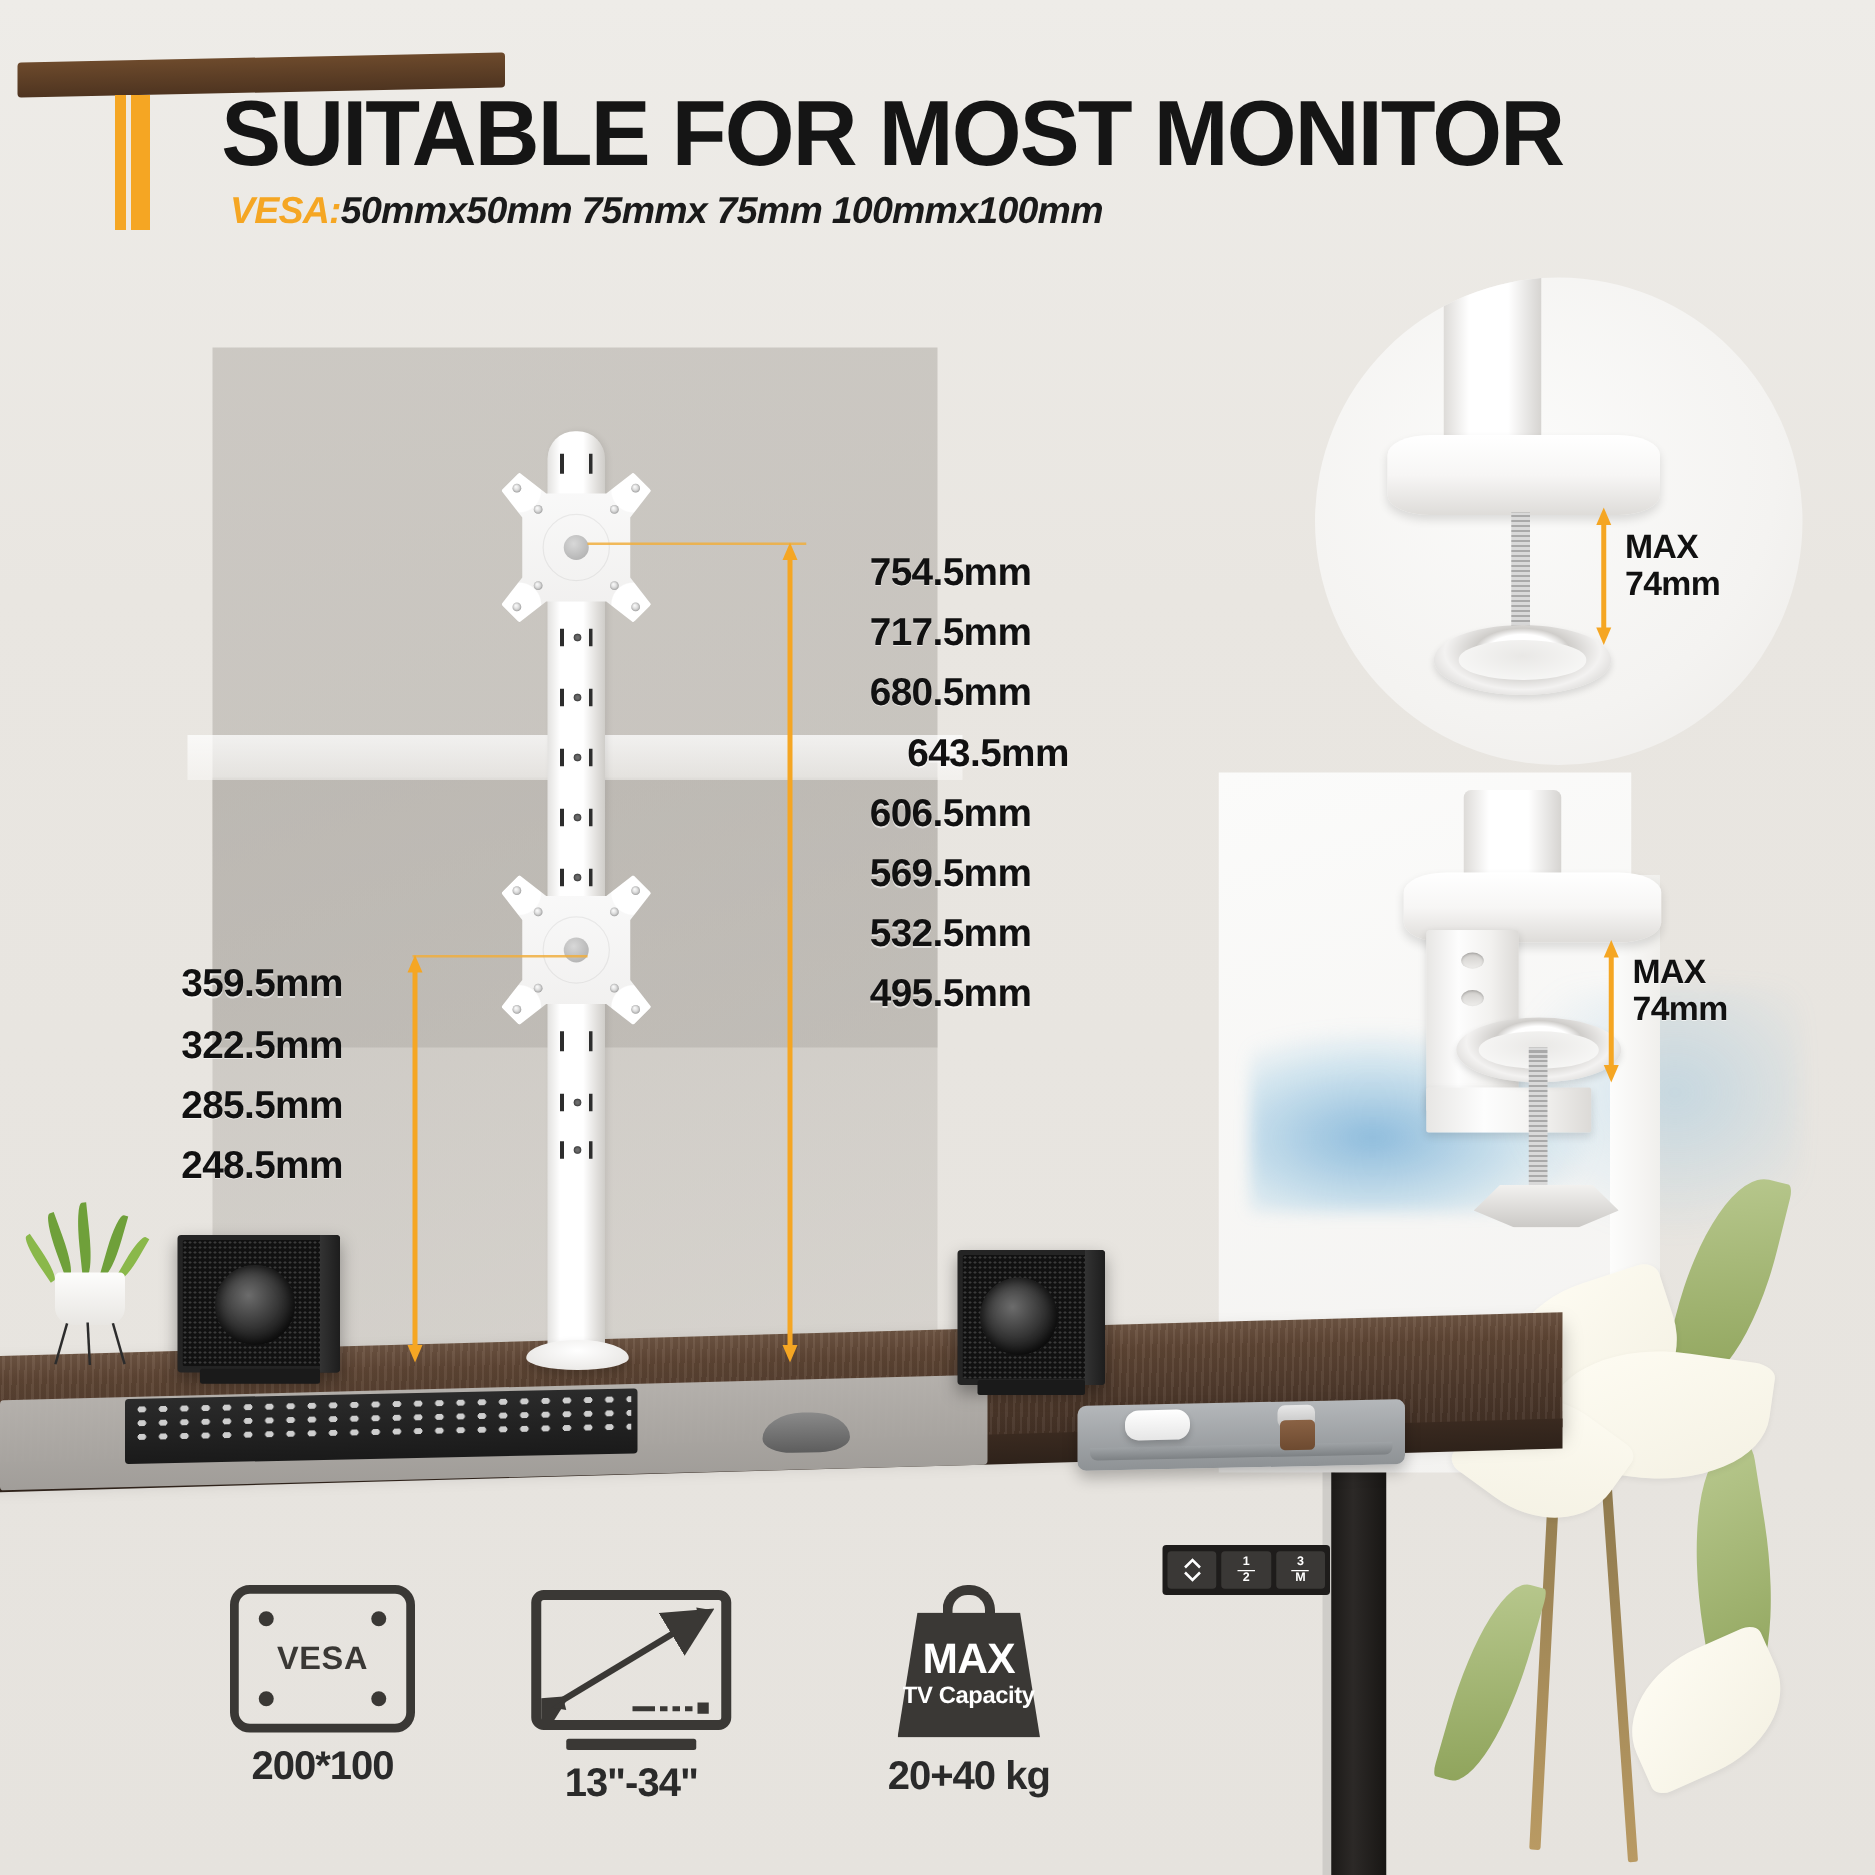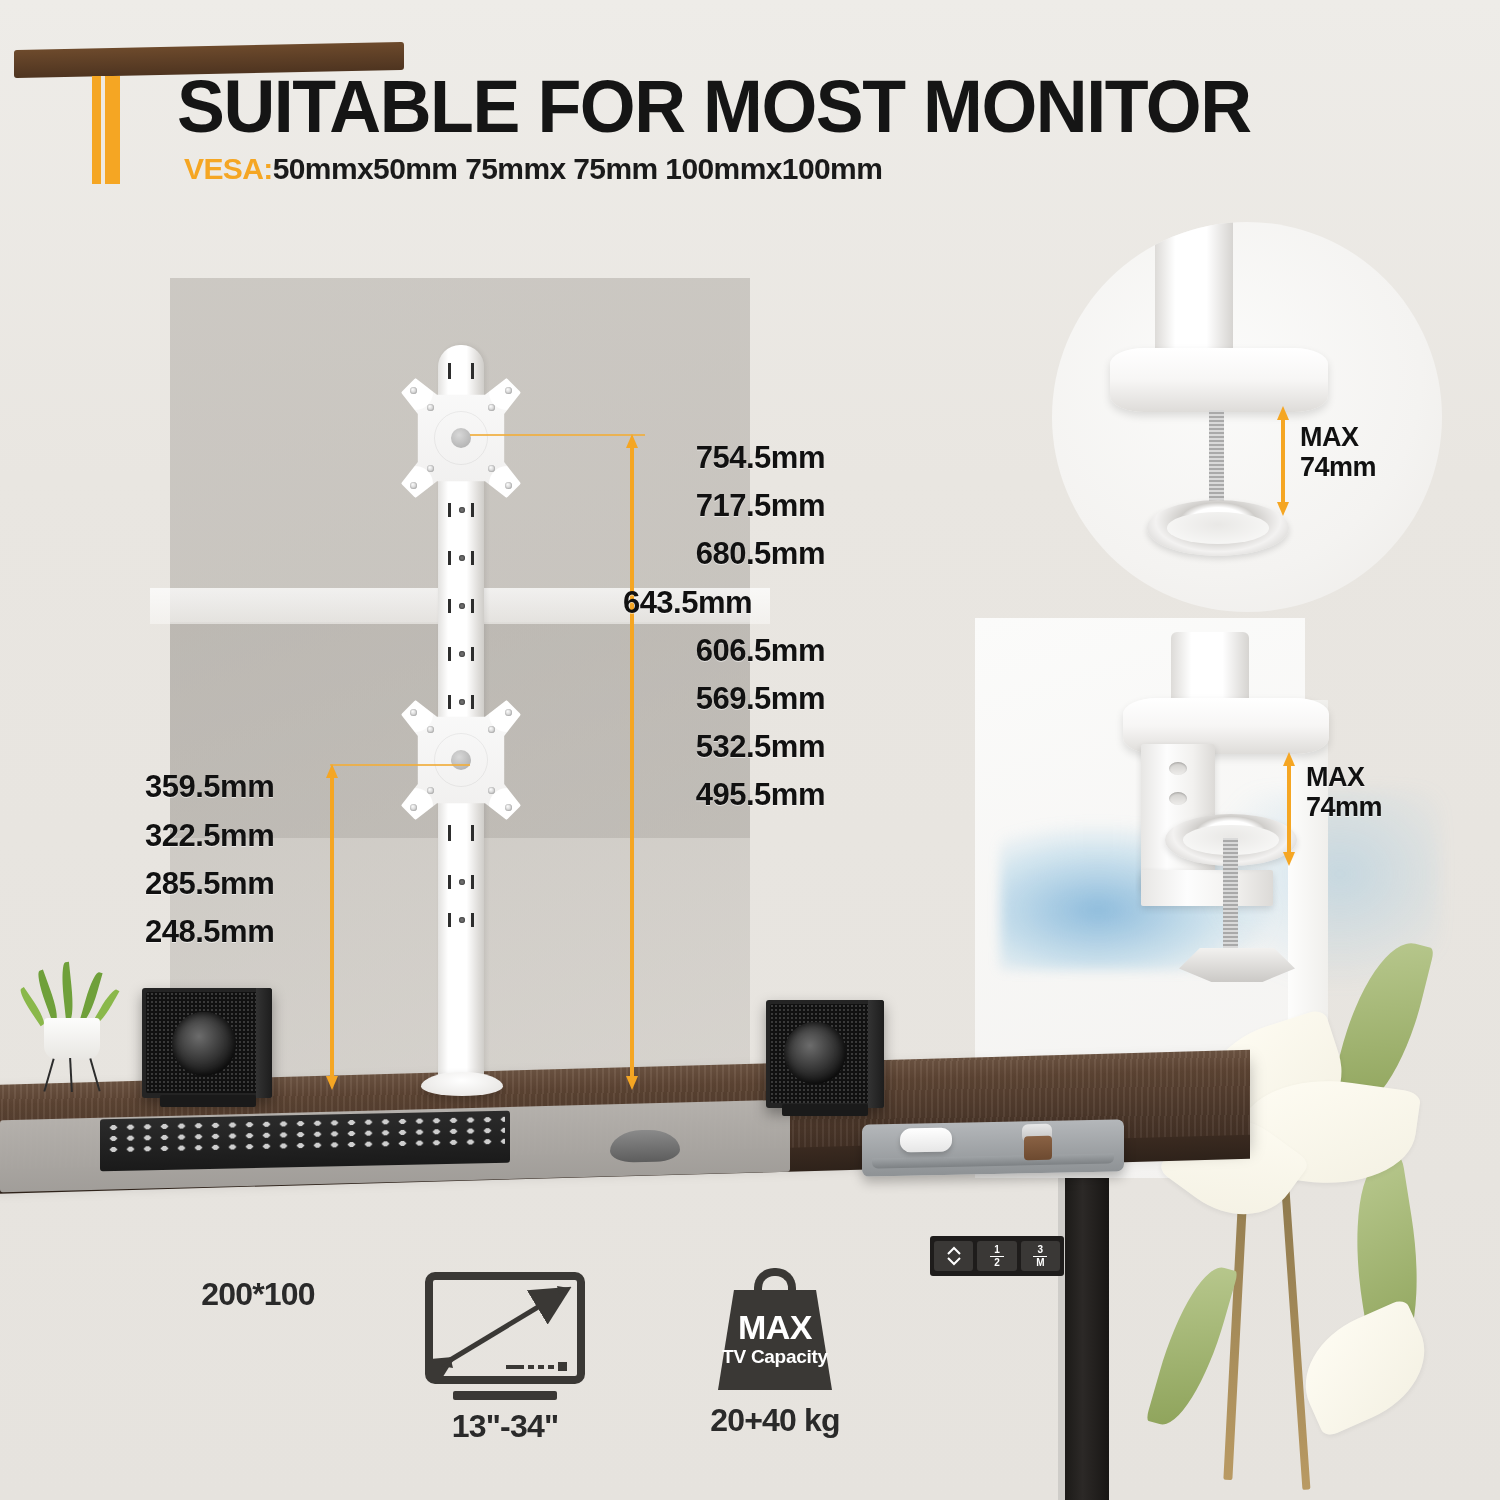--- a/index.html
+++ b/index.html
@@ -159,21 +159,21 @@
   .meas-l { font-size:31px; text-align:left; }
 
   
   .hdr { position:absolute; left:92px; top:68px; width:1340px; }
   .hdr-bar { position:absolute; left:0; top:8px; width:28px; height:108px;
       background: linear-gradient(90deg,#f5a623 0 9px, #efe9df 9px 13px, #f5a623 13px 28px); }
   .hdr-title { position:absolute; left:85px; top:0px; font-size:74px; font-weight:900;
       color:#151515; letter-spacing:-1.5px; line-height:78px;
       font-family:"Liberation Sans", sans-serif; transform: scaleX(0.97); transform-origin:left;}
   .hdr-sub { position:absolute; left:92px; top:84px; font-size:30px; font-weight:bold;
-      color:#1a1a1a; letter-spacing:-0.6px; white-space:nowrap;}
+      color:#1a1a1a; letter-spacing:-0.6px; white-space:nowrap;font-style:italic;}
   .hdr-sub .vesa { color:#f5a623; }
 
   
   .callout-top { position:absolute; left:1052px; top:222px; width:390px; height:390px;
       border-radius:50%; overflow:hidden;
       background:radial-gradient(circle at 42% 38%, #fbfbfa 0%, #f4f3f1 62%, #eceae7 100%); }
   .callout-bot { position:absolute; left:1105px; top:632px; width:330px; height:390px; overflow:hidden;}
 
   
   .g-tube { position:absolute; width:78px; border-radius:6px 6px 0 0;
@@ -395,21 +395,21 @@
   <div class="arrow-col" style="left:326px; top:764px; height:326px;">
     <div class="head-up"></div>
     <div class="shaft"></div>
     <div class="head-dn"></div>
   </div>
 
   <div>
     <div class="meas meas-r" style="left:550px; top:440px;  width:275px;">754.5mm</div>
     <div class="meas meas-r" style="left:550px; top:488px;  width:275px;">717.5mm</div>
     <div class="meas meas-r" style="left:550px; top:536px;  width:275px;">680.5mm</div>
-    <div class="meas meas-r" style="left:550px; top:585px;  width:275px;text-align:center;">643.5mm</div>
+    <div class="meas meas-r" style="left:580px; top:585px;  width:275px;">643.5mm</div>
     <div class="meas meas-r" style="left:550px; top:633px;  width:275px;">606.5mm</div>
     <div class="meas meas-r" style="left:550px; top:681px;  width:275px;">569.5mm</div>
     <div class="meas meas-r" style="left:550px; top:729px;  width:275px;">532.5mm</div>
     <div class="meas meas-r" style="left:550px; top:777px;  width:275px;">495.5mm</div>
   </div>
 
   <div>
     <div class="meas meas-l" style="left:145px; top:769px;">359.5mm</div>
     <div class="meas meas-l" style="left:145px; top:818px;">322.5mm</div>
     <div class="meas meas-l" style="left:145px; top:866px;">285.5mm</div>
@@ -458,20 +458,27 @@
     <div class="hdr-bar"></div>
     <div class="hdr-title">SUITABLE FOR MOST MONITOR</div>
     <div class="hdr-sub">
       <span class="vesa">VESA:</span><span>50mmx50mm 75mmx 75mm 100mmx100mm</span>
     </div>
   </div>
 
   <div class="feat-row">
 
     <div class="feat" style="left:18px; top:0; width:180px;">
+      <div class="vesa-box">
+        <div class="dot" style="left:16px; top:14px;"></div>
+        <div class="dot" style="right:16px; top:14px;"></div>
+        <div class="dot" style="left:16px; bottom:14px;"></div>
+        <div class="dot" style="right:16px; bottom:14px;"></div>
+        <div class="lbl">VESA</div>
+      </div>
       <div class="feat-cap">200*100</div>
     </div>
 
     <div class="feat" style="left:255px; top:4px; width:200px;">
       <div class="mon-ic">
         <svg width="144" height="96" viewBox="0 0 144 96" style="position:absolute; left:0; top:0;">
           <defs>
             <marker id="ah" markerWidth="8" markerHeight="8" refX="6" refY="4" orient="auto">
               <path d="M0,0 L8,4 L0,8 Z" fill="#3a3835"></path>
             </marker>

